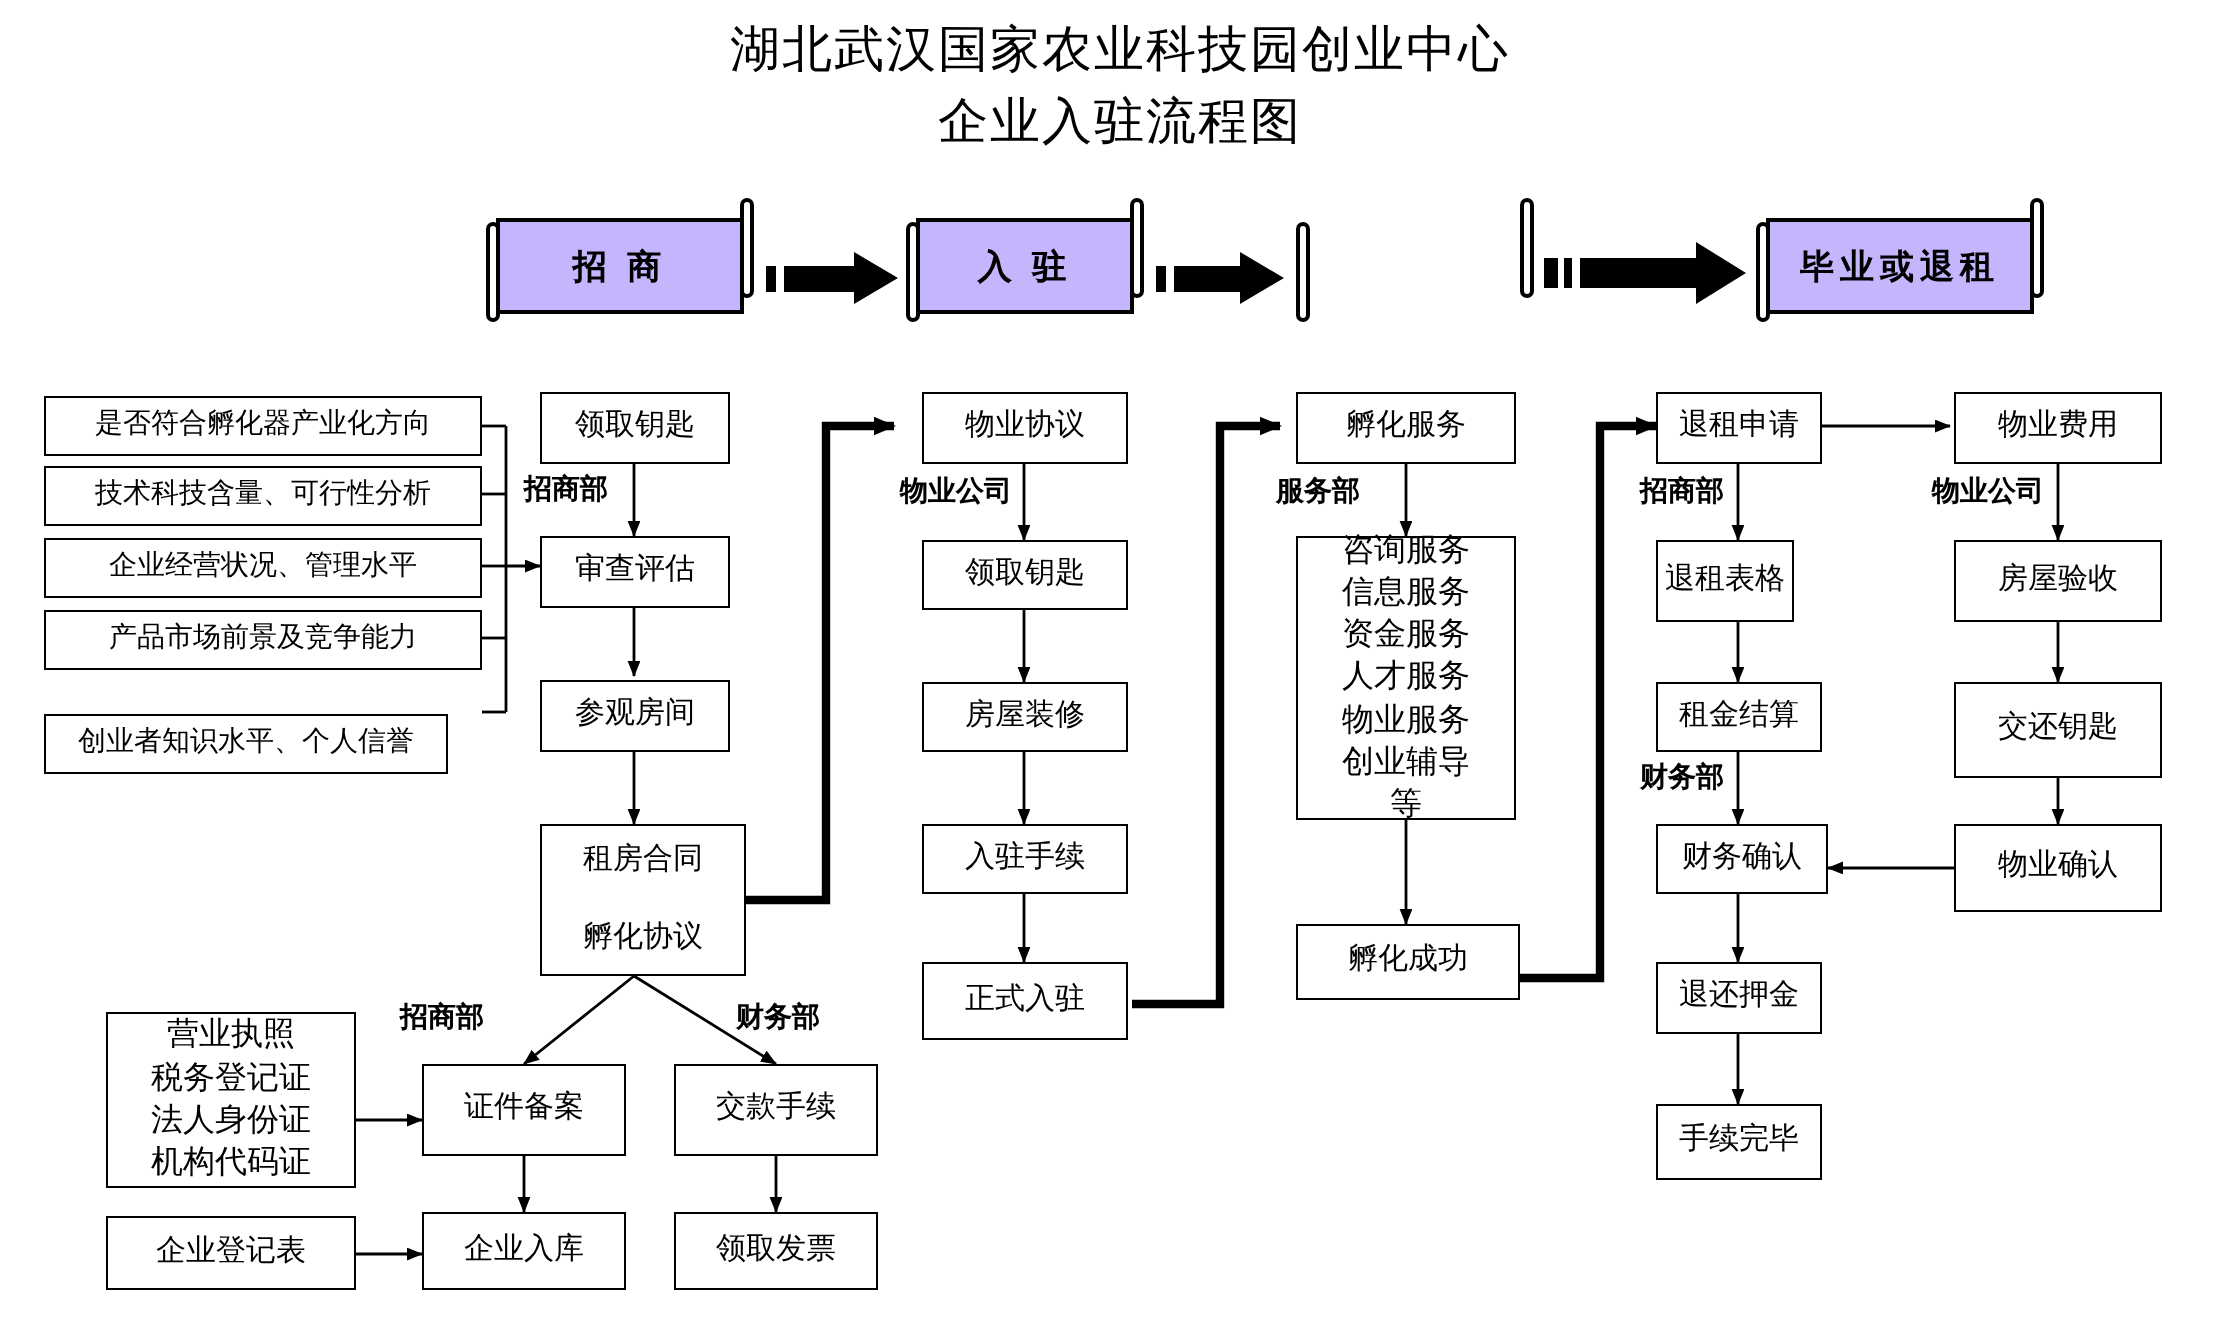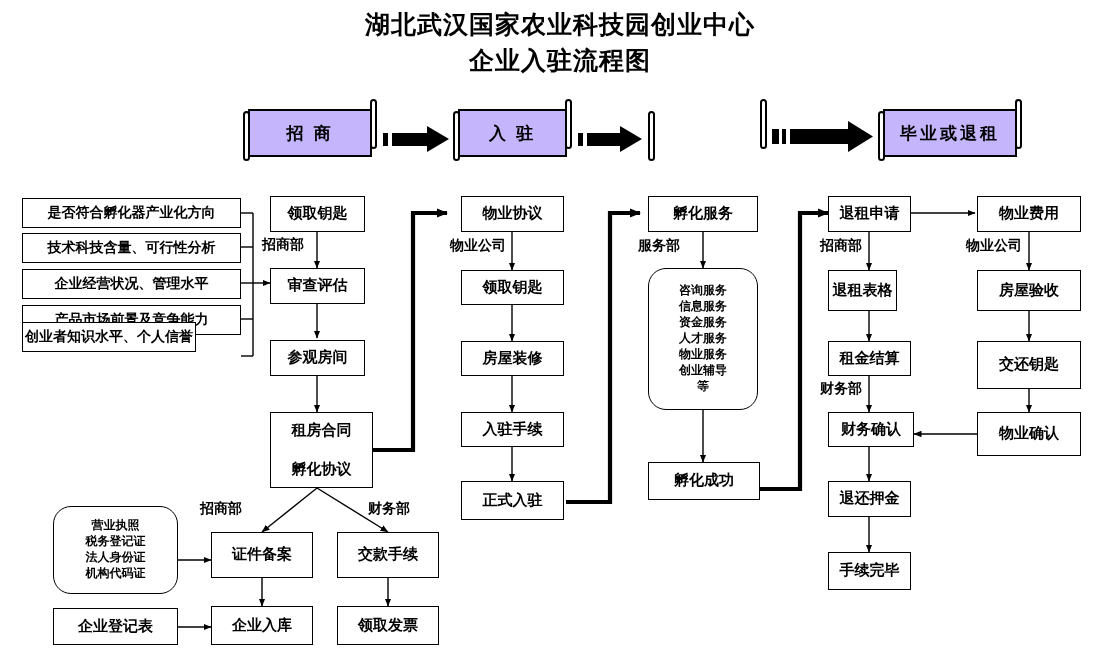--- a/index.html
+++ b/index.html
@@ -9,42 +9,41 @@
   }
   #canvas{
     position:relative;
     width:1120px;height:665px;
     background:#fff;
     overflow:hidden;
   }
   
   .title{
     position:absolute;left:0;width:1120px;text-align:center;
-    font-size:25px;font-weight:700;letter-spacing:1px;
+    font-size:25px;font-weight:400;letter-spacing:1px;
     font-family:"Liberation Serif","DejaVu Serif",serif;
   }
   #title-line1{top:8px;}
   #title-line2{top:44px;}
 
   
   .box{
     position:absolute;
     border:1.4px solid #000;
     background:#fff;
     box-sizing:border-box;
     display:flex;align-items:center;justify-content:center;
     text-align:center;
     font-size:15px;
     line-height:1.28;
     font-family:"Liberation Serif","DejaVu Serif",serif;
     white-space:pre-line;
-    font-weight:bold;
   }
   .box.small{font-size:14px;}
-  .box.list{font-size:12px;line-height:1.33;border-radius:18px;}
+  .box.list{font-size:16px;line-height:1.33;}
 
   
   .dept{
     position:absolute;
     font-size:14px;font-weight:700;
     font-family:"Liberation Sans","DejaVu Sans",sans-serif;
     white-space:nowrap;
   }
 
   
@@ -172,21 +171,21 @@
   <svg class="blockarrow" style="left:772px;top:120px;" width="103" height="34" viewBox="0 0 103 34">
     <rect x="0" y="9" width="7" height="15" fill="#000"></rect>
     <rect x="10" y="9" width="4" height="15" fill="#000"></rect>
     <path d="M18,9 L76,9 L76,1 L101,16.5 L76,32 L76,24 L18,24 z" fill="#000"></path>
   </svg>
 
   <div class="box small" style="left:22px;top:198px;width:219px;height:30px;">是否符合孵化器产业化方向</div>
   <div class="box small" style="left:22px;top:233px;width:219px;height:30px;">技术科技含量、可行性分析</div>
   <div class="box small" style="left:22px;top:269px;width:219px;height:30px;">企业经营状况、管理水平</div>
   <div class="box small" style="left:22px;top:305px;width:219px;height:30px;">产品市场前景及竞争能力</div>
-  <div class="box small" style="left:22px;top:322px;width:174px;height:30px;">创业者知识水平、个人信誉</div>
+  <div class="box small" style="left:22px;top:357px;width:202px;height:30px;">创业者知识水平、个人信誉</div>
 
   <div class="box" style="left:270px;top:196px;width:95px;height:36px;">领取钥匙</div>
   <div class="dept" style="left:262px;top:236px;">招商部</div>
   <div class="box" style="left:270px;top:268px;width:95px;height:36px;">审查评估</div>
   <div class="box" style="left:270px;top:340px;width:95px;height:36px;">参观房间</div>
   <div class="box" style="left:270px;top:412px;width:103px;height:76px;text-align:right;">租房合同
 
 孵化协议</div>
 
   <div class="box" style="left:461px;top:196px;width:103px;height:36px;">物业协议</div>

